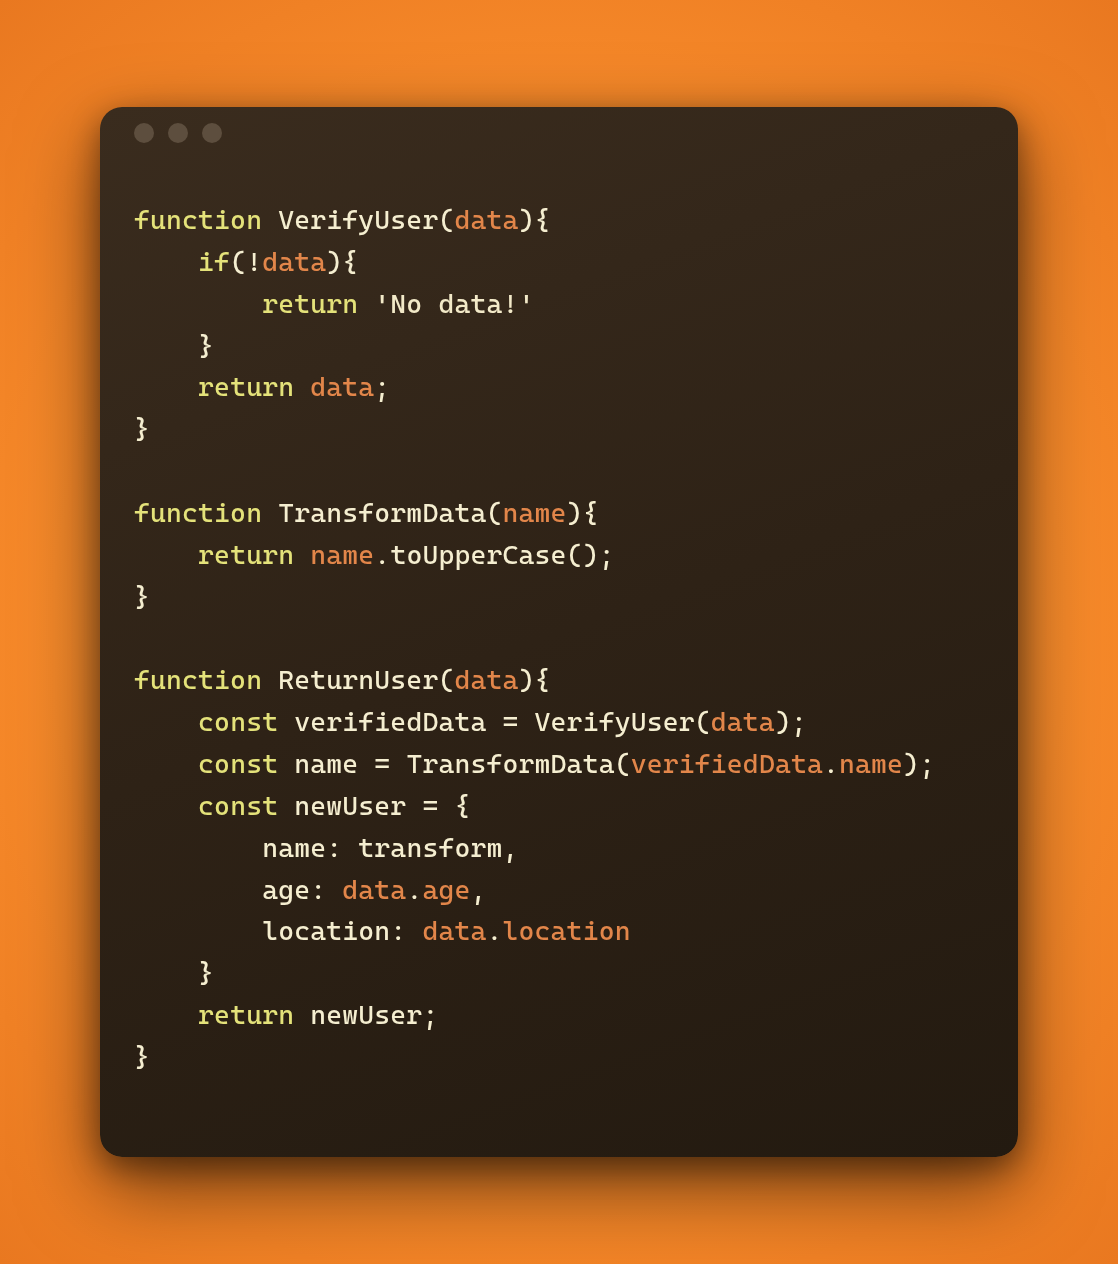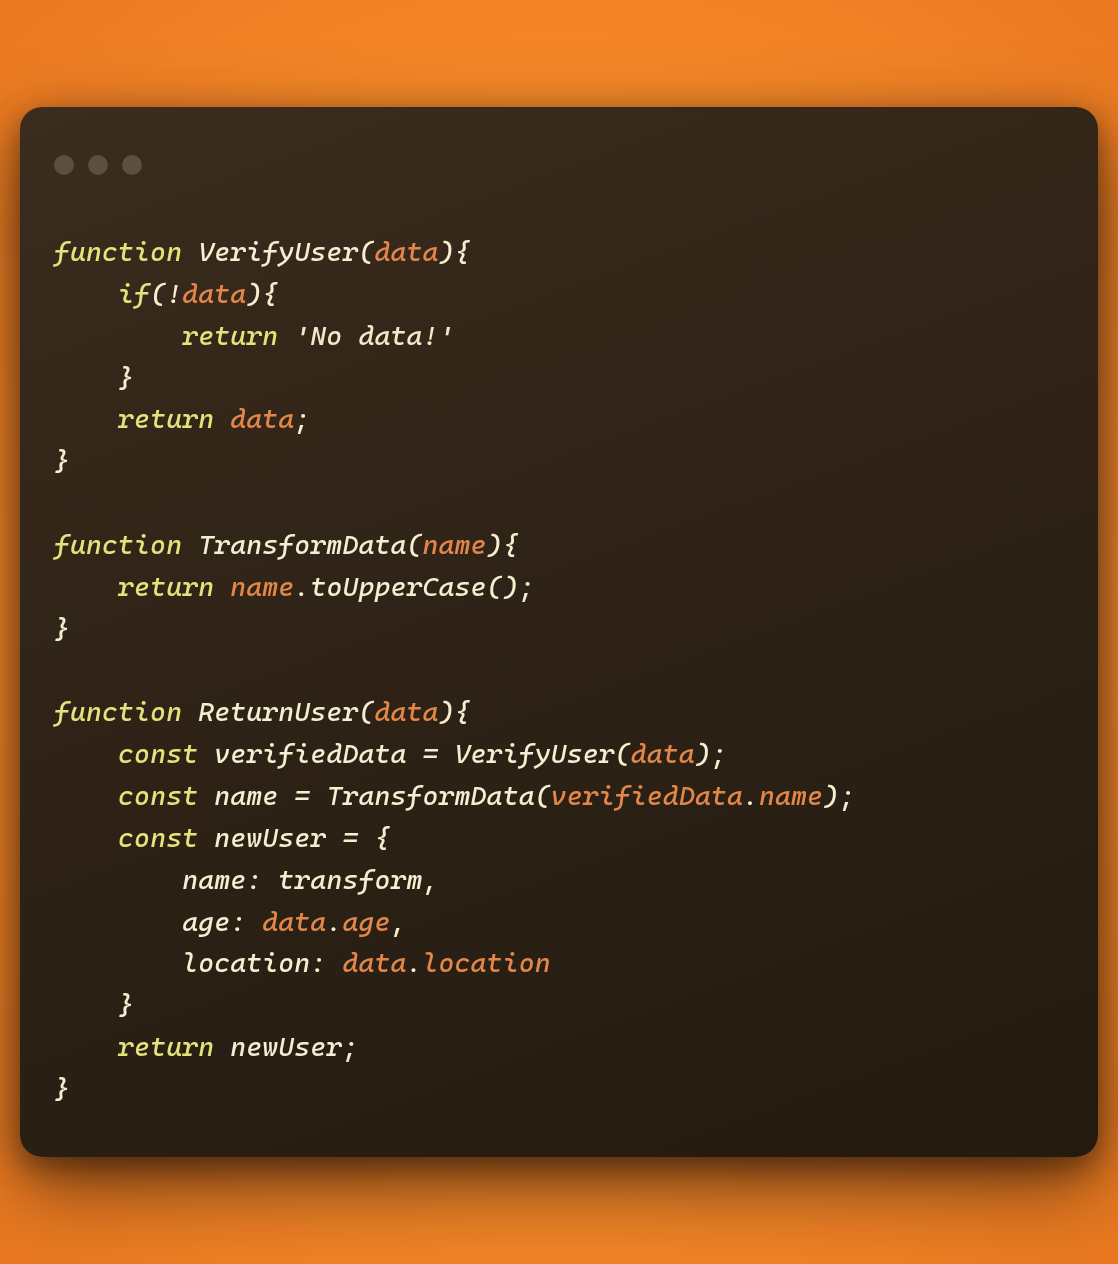--- a/index.html
+++ b/index.html
@@ -9,30 +9,29 @@
     height: 1264px;
   }
   body {
     background: radial-gradient(circle at 50% 50%, #ffb968 0%, #ff9c3a 35%, #f78a2a 60%, #e97820 100%);
     display: flex;
     align-items: center;
     justify-content: center;
     font-family: ui-monospace, "SF Mono", "Cascadia Code", Menlo, Consolas, monospace;
   }
   .window {
-    width: 1078px;
+    width: 918px;
     height: 1050px;
     background: linear-gradient(160deg, #3a2c1e 0%, #2e2216 50%, #231a10 100%);
     border-radius: 22px;
     box-shadow: 0 30px 80px rgba(0,0,0,0.55), 0 10px 30px rgba(0,0,0,0.4);
     position: relative;
     overflow: hidden;
-    padding: 48px 34px 30px 34px;
+    padding: 16px 34px 30px 34px;
     box-sizing: border-box;
-    font-style: italic;
   }
   .titlebar {
     display: flex;
     gap: 14px;
     margin-bottom: 56px;
   }
   .dot {
     width: 20px;
     height: 20px;
     border-radius: 50%;

